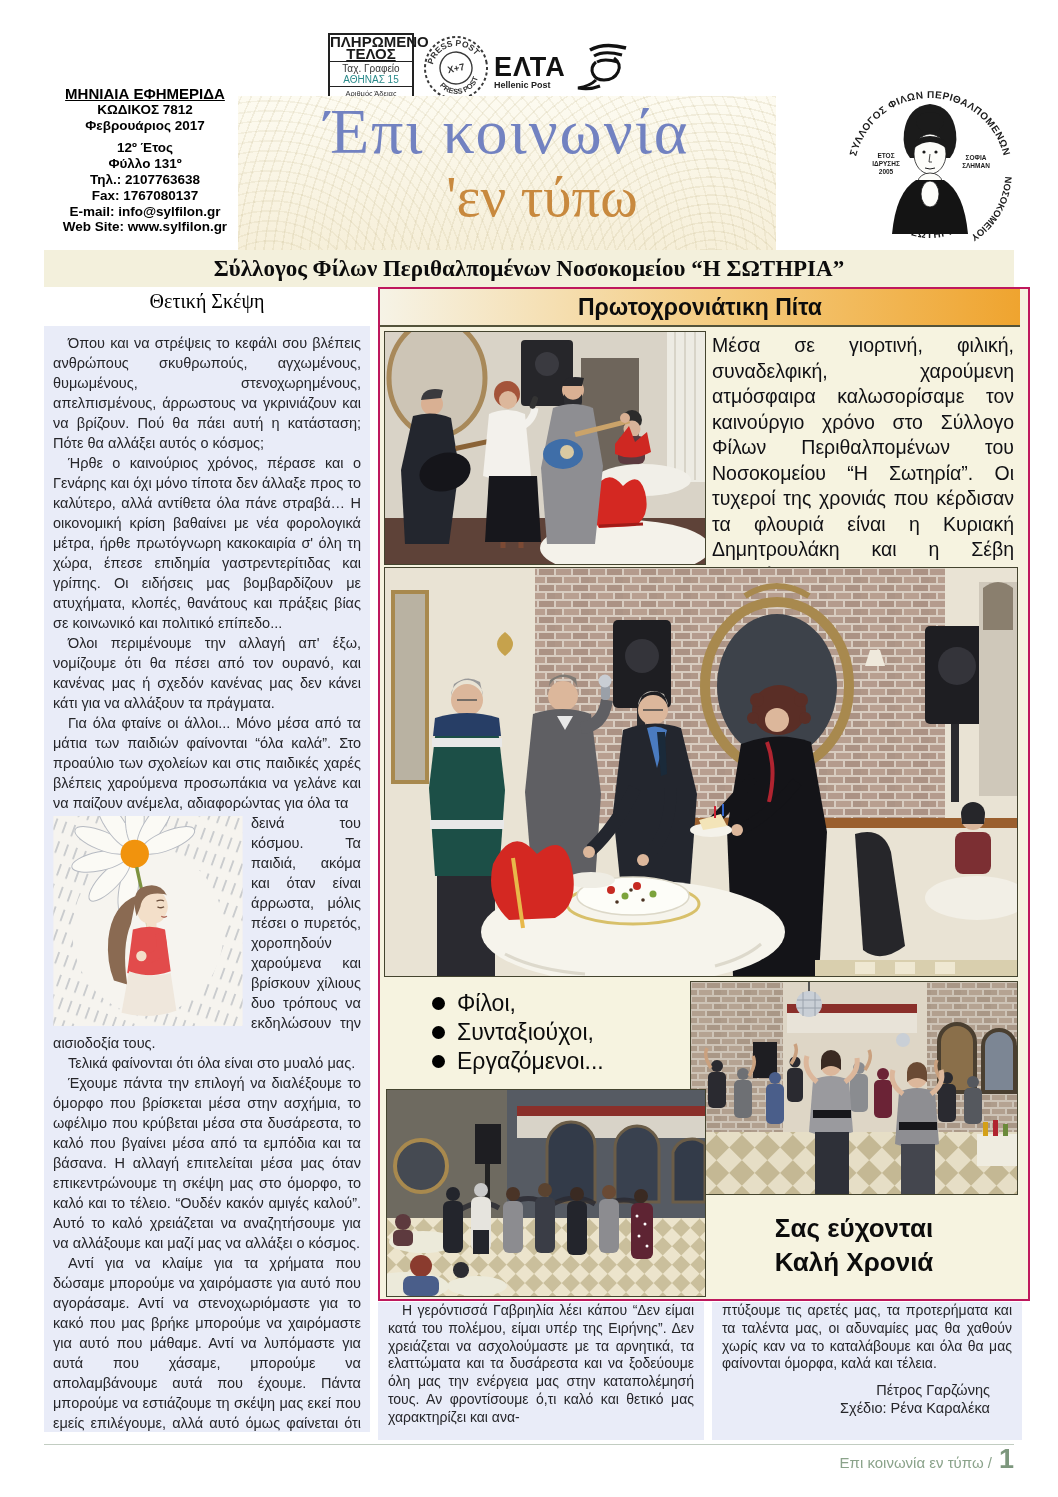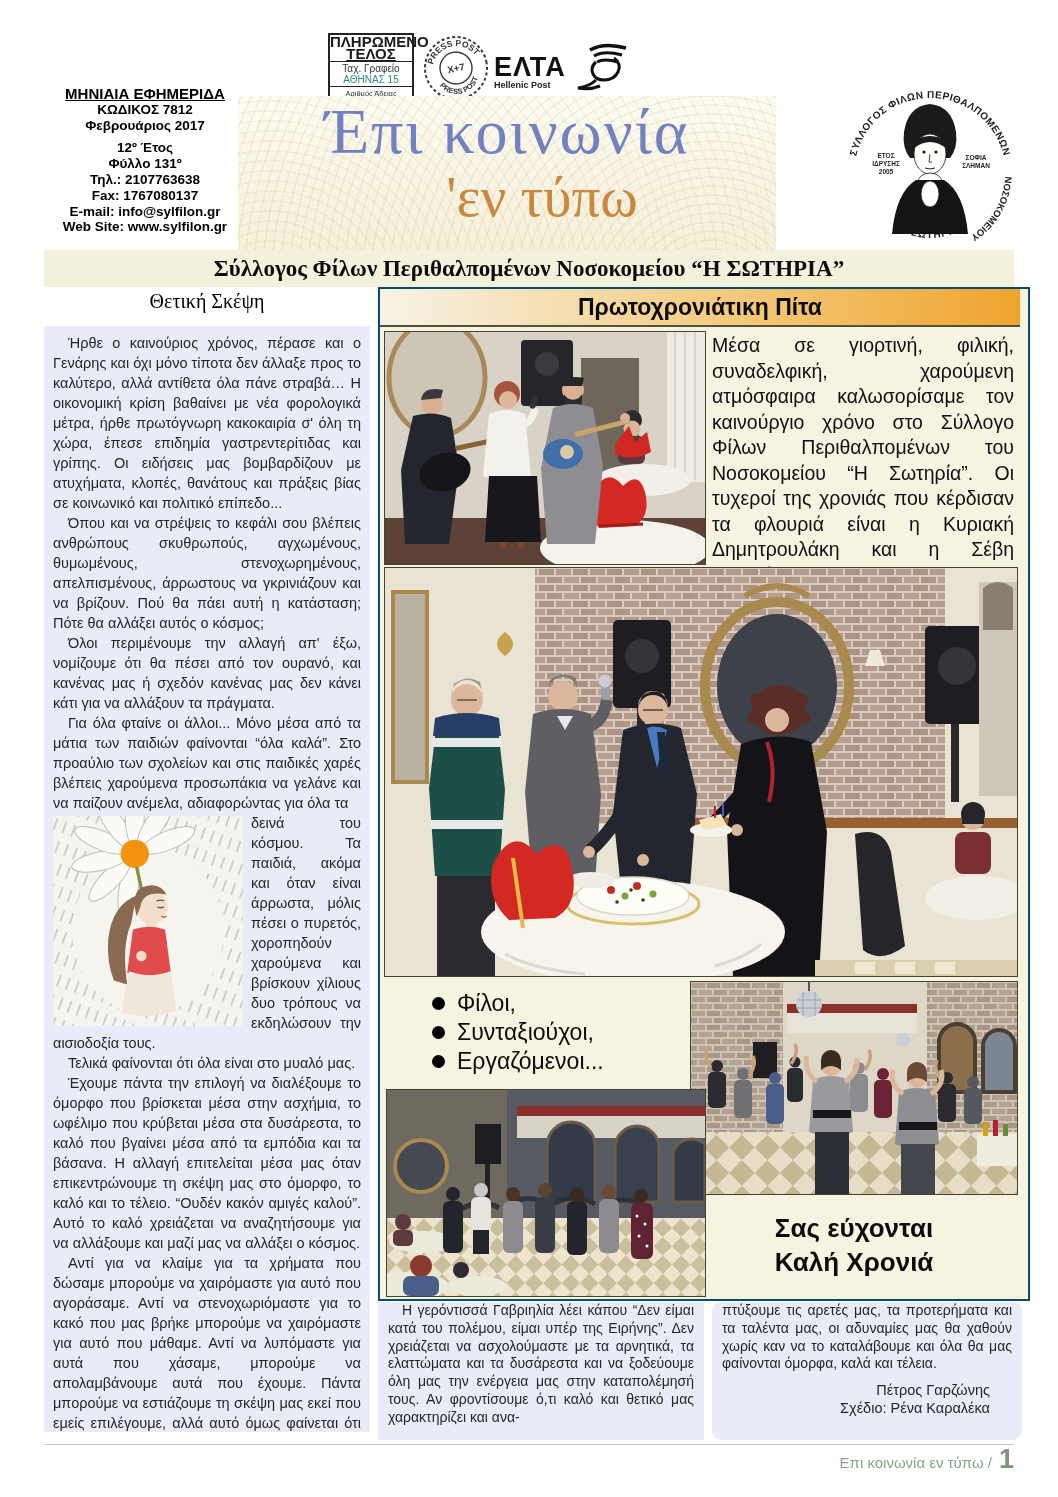--- a/index.html
+++ b/index.html
@@ -47,21 +47,21 @@
   .left-title{position:absolute;left:44px;top:290px;width:326px;text-align:center;
       font-family:"Liberation Serif",serif;font-weight:normal;font-size:20px;color:#000;}
   .left-body{position:absolute;left:44px;top:326px;width:326px;height:1106px;background:#e9ecf8;
       padding:7px 9px;box-sizing:border-box;font-size:14.5px;line-height:20px;text-align:justify;
       overflow:hidden;color:#26262a;}
   .left-body p{margin:0;text-indent:15px;}
   .illus{float:left;width:190px;height:210px;margin:3px 8px 2px 0;}
 
   
   .feature{position:absolute;left:378px;top:287px;width:652px;height:1014px;background:#f6f3e0;
-      border:2px solid #0c4a6e;box-sizing:border-box;}
+      border:2px solid #be185d;box-sizing:border-box;}
   .f-head{position:absolute;left:0;top:0;width:640px;height:38px;box-sizing:border-box;
       background:linear-gradient(90deg,#f6f3e6 0%,#f4ca7c 55%,#efa42f 100%);
       border-bottom:2px solid #53533a;display:flex;align-items:center;justify-content:center;
       font-weight:bold;font-size:23px;color:#0c0c0c;}
   .ph{position:absolute;border:1px solid #44442f;background:#777;}
   #ph1{left:4px;top:42px;}
   .f-intro{position:absolute;left:332px;top:44px;width:302px;font-size:19.5px;line-height:25.5px;
       text-align:justify;color:#101014;}
   #ph2{left:4px;top:278px;}
   .f-bullets{position:absolute;left:10px;top:700px;width:292px;font-size:23px;color:#0c0c0c;}
@@ -73,21 +73,21 @@
   .f-wish{position:absolute;left:310px;top:906px;width:328px;height:100px;display:flex;
       flex-direction:column;align-items:center;justify-content:center;font-weight:bold;
       font-size:26px;line-height:34px;color:#0c0c0c;}
 
   
   .bcol{position:absolute;top:1302px;background:#e9ecf8;padding:0 10px;box-sizing:border-box;
       font-size:14px;line-height:17.8px;text-align:justify;color:#26262a;height:138px;overflow:hidden;}
   .bcol p{margin:0;}
   .bcol-l{left:378px;width:326px;}
   .bcol-l p{text-indent:14px;}
-  .bcol-r{left:712px;width:310px;border-radius:9px;}
+  .bcol-r{left:712px;width:310px;}
   .sig{text-align:right;padding-right:22px;font-size:14.5px;line-height:18px;}
   .sig-first{margin-top:8px;}
 
   
   .footrule{position:absolute;left:44px;top:1444px;width:970px;border-top:1px solid #c2cdc2;}
   .footer{position:absolute;right:44px;top:1446px;color:#8ba38b;font-size:15px;
       display:flex;align-items:baseline;gap:7px;}
   .footer .pg{font-size:27px;font-weight:bold;color:#7d977d;line-height:27px;}
 </style>
 </head>
@@ -184,22 +184,22 @@
     <text x="44" y="96" font-size="6.5" font-weight="bold" fill="#1b1b1b" text-anchor="middle" font-family="Liberation Sans, sans-serif">ΙΔΡΥΣΗΣ</text>
     <text x="44" y="104" font-size="6.5" font-weight="bold" fill="#1b1b1b" text-anchor="middle" font-family="Liberation Sans, sans-serif">2005</text>
     <text x="134" y="90" font-size="6.5" font-weight="bold" fill="#1b1b1b" text-anchor="middle" font-family="Liberation Sans, sans-serif">ΣΟΦΙΑ</text>
     <text x="134" y="98" font-size="6.5" font-weight="bold" fill="#1b1b1b" text-anchor="middle" font-family="Liberation Sans, sans-serif">ΣΛΗΜΑΝ</text>
   </svg>
 
   <div class="banner">Σύλλογος Φίλων Περιθαλπομένων Νοσοκομείου “Η ΣΩΤΗΡΙΑ”</div>
 
   <div class="left-title">Θετική Σκέψη</div>
   <div class="left-body">
+    <p>Όπου και να στρέψεις το κεφάλι σου βλέπεις ανθρώπους σκυθρωπούς, αγχωμένους, θυμωμένους, στενοχωρημένους, απελπισμένους, άρρωστους να γκρινιάζουν και να βρίζουν. Πού θα πάει αυτή η κατάσταση; Πότε θα αλλάξει αυτός ο κόσμος;</p>
     <p>Ήρθε ο καινούριος χρόνος, πέρασε και ο Γενάρης και όχι μόνο τίποτα δεν άλλαξε προς το καλύτερο, αλλά αντίθετα όλα πάνε στραβά… Η οικονομική κρίση βαθαίνει με νέα φορολογικά μέτρα, ήρθε πρωτόγνωρη κακοκαιρία σ' όλη τη χώρα, έπεσε επιδημία γαστρεντερίτιδας και γρίπης. Οι ειδήσεις μας βομβαρδίζουν με ατυχήματα, κλοπές, θανάτους και πράξεις βίας σε κοινωνικό και πολιτικό επίπεδο...</p>
-    <p>Όπου και να στρέψεις το κεφάλι σου βλέπεις ανθρώπους σκυθρωπούς, αγχωμένους, θυμωμένους, στενοχωρημένους, απελπισμένους, άρρωστους να γκρινιάζουν και να βρίζουν. Πού θα πάει αυτή η κατάσταση; Πότε θα αλλάξει αυτός ο κόσμος;</p>
     <p>Όλοι περιμένουμε την αλλαγή απ' έξω, νομίζουμε ότι θα πέσει από τον ουρανό, και κανένας μας ή σχεδόν κανένας μας δεν κάνει κάτι για να αλλάξουν τα πράγματα.</p>
     <p>Για όλα φταίνε οι άλλοι... Μόνο μέσα από τα μάτια των παιδιών φαίνονται “όλα καλά”. Στο προαύλιο των σχολείων και στις παιδικές χαρές βλέπεις χαρούμενα προσωπάκια να γελάνε και να παίζουν ανέμελα, αδιαφορώντας για όλα τα</p>
     <p style="text-indent:0">
       <svg class="illus" viewBox="0 0 200 222">
         <defs>
           <pattern id="rain" width="10" height="22" patternUnits="userSpaceOnUse" patternTransform="rotate(20)">
             <line x1="5" y1="1" x2="5" y2="14" stroke="#a7acb4" stroke-width="1.5"></line>
           </pattern>
         </defs>
         <rect width="200" height="222" fill="#f6f4ef"></rect>

